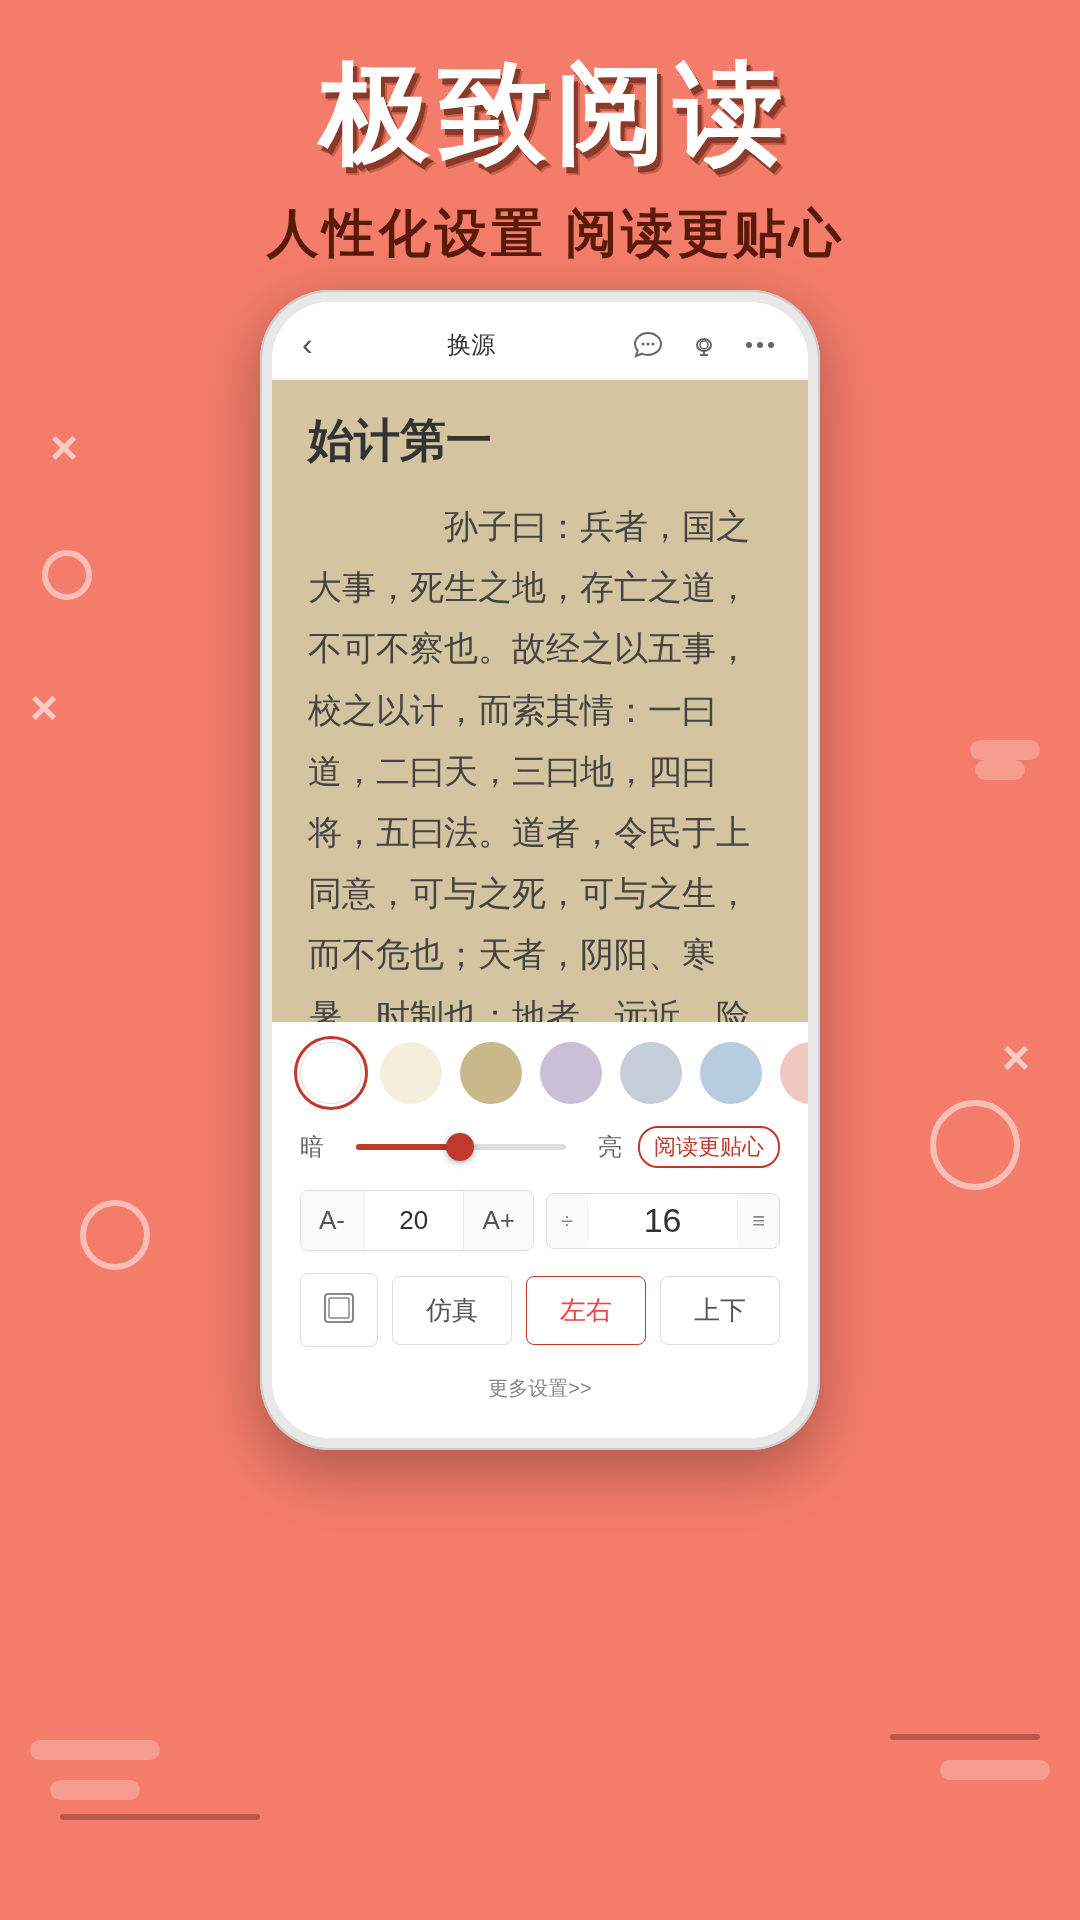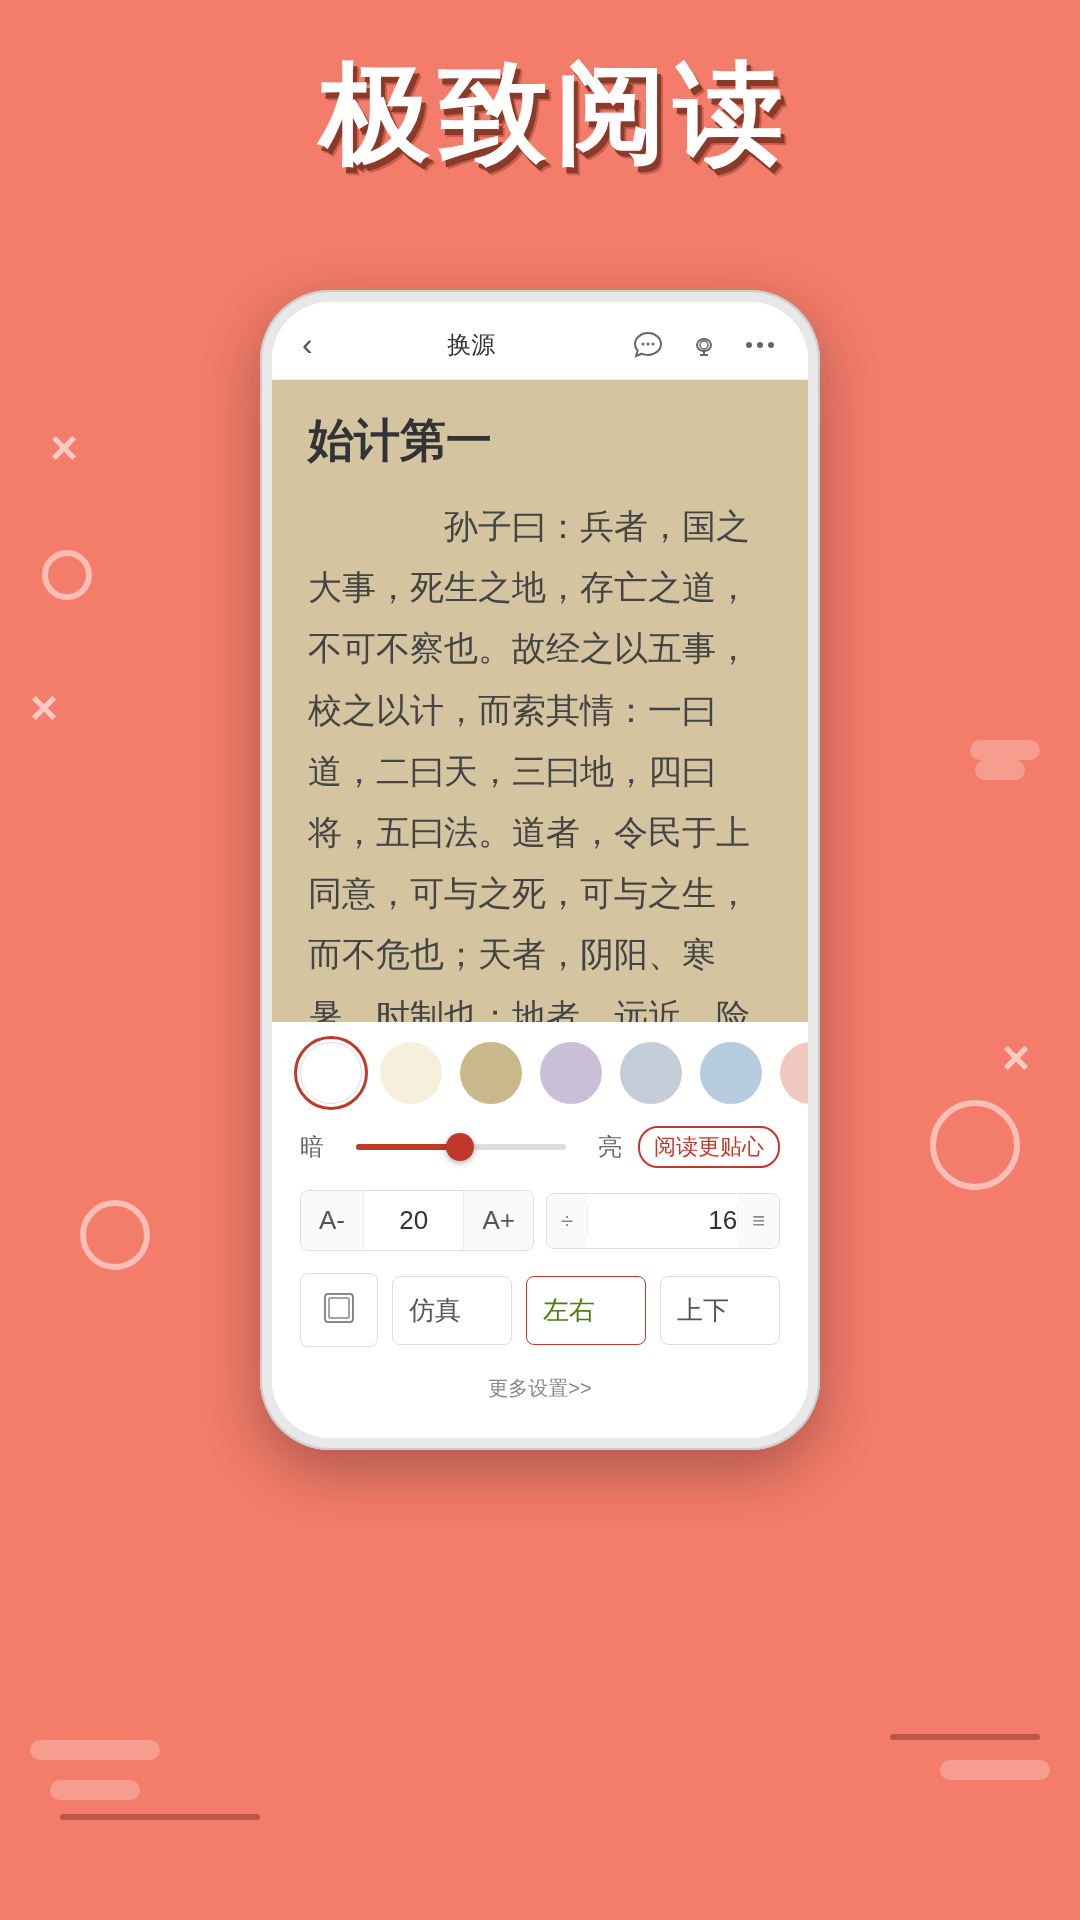--- a/index.html
+++ b/index.html
@@ -281,53 +281,53 @@
       flex: 1;
     }
     .line-icon {
       padding: 14px 14px;
       font-size: 22px;
       color: #888;
       background: #fafafa;
     }
     .line-value {
       flex: 1;
-      text-align: right;
-      font-size: 26px;
+      text-align: center;
+      font-size: 34px;
       color: #333;
       border-left: 1px solid #eee;
       border-right: 1px solid #eee;
     }
     .line-icon-right {
       padding: 14px 14px;
       font-size: 22px;
       color: #888;
       background: #fafafa;
     }
 
     
     .mode-row {
       display: flex;
       align-items: center;
       gap: 14px;
       margin-bottom: 18px;
     }
     .mode-btn {
       flex: 1;
-      padding: 16px 16px;
-      text-align: left;
+      padding: 16px 4px;
+      text-align: center;
       font-size: 26px;
       border: 1.5px solid #ddd;
       border-radius: 8px;
       color: #555;
       cursor: pointer;
     }
     .mode-btn.active {
       border-color: #C0392B;
-      color: #4d7c0f;
+      color: #ef4444;
     }
     .mode-icon-btn {
       border: 1.5px solid #ddd;
       border-radius: 8px;
       padding: 16px 20px;
       cursor: pointer;
     }
 
     
     .more-settings {
@@ -376,20 +376,21 @@
   <div class="decor-wave wave3"></div>
   <div class="decor-wave wave4"></div>
   <div class="decor-wave wave5"></div>
 
   <div class="horiz-line" style="bottom:100px; left:60px; width:200px;"></div>
   <div class="horiz-line" style="bottom:180px; right:40px; width:150px;"></div>
 </div>
 
 <div class="title-area">
   <span class="main-title">极致阅读</span>
+  <span class="subtitle">人性化设置  阅读更贴心</span>
 </div>
 
 <div class="phone-wrapper">
   <div class="phone-outer">
     <div class="phone-inner">
       <div class="screen-content">
 
         <div class="top-bar">
           <span class="top-bar-back">‹</span>
           <span class="top-bar-title">换源</span>

